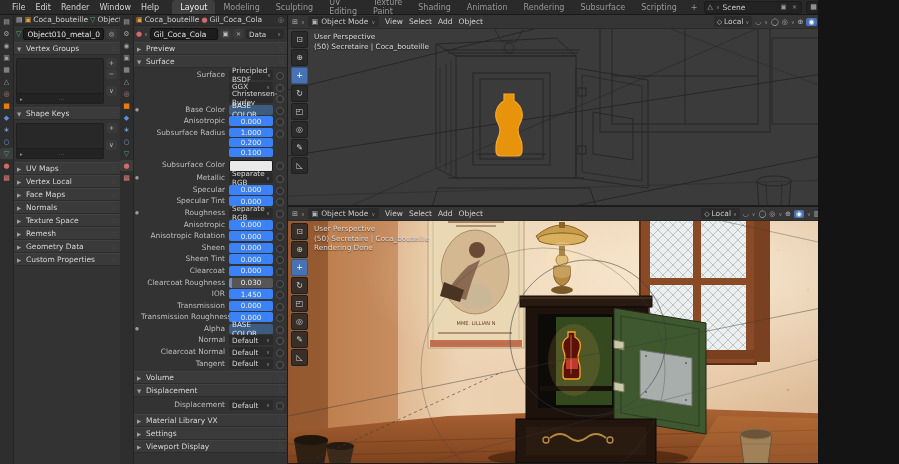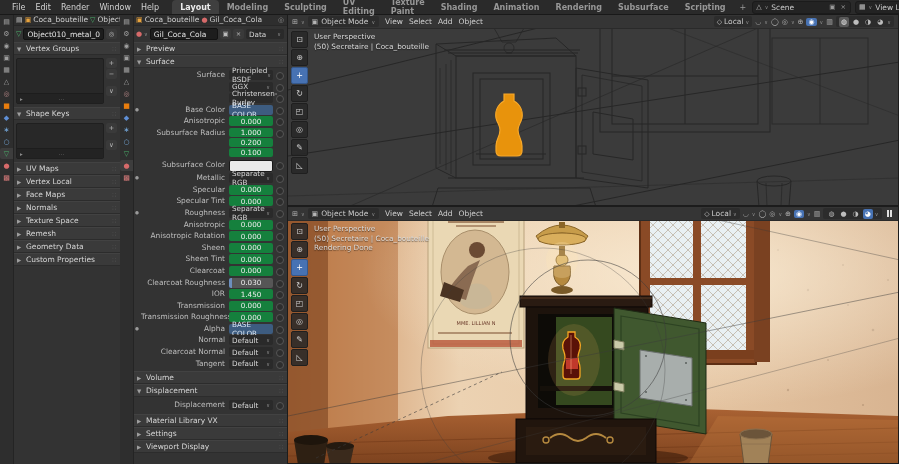--- a/index.html
+++ b/index.html
@@ -1,27 +1,27 @@
 <!DOCTYPE html>
 <html><head>
 <meta charset="utf-8">
 <style>
   html,body{margin:0;padding:0;background:#141414;}
-  #app{position:relative;width:899px;height:464px;background:#2b2b2b;overflow:hidden;
+  #app{position:relative;width:818px;height:464px;background:#2b2b2b;overflow:hidden;
        font-family:"DejaVu Sans","Liberation Sans",sans-serif;font-size:9px;color:#c8c8c8;
        -webkit-font-smoothing:antialiased;}
   
   #topbar{position:absolute;left:0;top:0;width:899px;height:14px;background:#2a2a2a;
           border-bottom:1px solid #191919;display:flex;align-items:center;z-index:30;}
   .blender-logo{width:14px;height:9px;margin:0 4px 0 3px;border-radius:45% 45% 50% 50%;
           background:radial-gradient(circle at 62% 42%, #ffffff 0 1.5px, #f5792a 1.5px 4px, #265787 4px);}
   .menu-item{padding:0 5px;font-size:8px;color:#d2d2d2;cursor:default;}
   #workspaces{display:flex;height:100%;margin-left:8px;align-items:flex-end;}
   .ws-tab{padding:1px 8px 1px;font-size:8px;color:#979797;height:12px;display:flex;align-items:center;
-          border-radius:4px 4px 0 0;font-weight:bold;}
+          border-radius:4px 4px 0 0;}
   .ws-tab.active{background:#3f3f3f;color:#ededed;}
   .ws-add{color:#9a9a9a;padding:0 6px;font-size:8px;}
   #topbar-right{margin-left:auto;display:flex;align-items:center;gap:4px;padding-right:4px;}
   .db-selector{display:flex;align-items:center;gap:3px;background:#232323;border:1px solid #1b1b1b;
           border-radius:3px;height:11px;padding:0 3px;font-size:7.5px;color:#cccccc;}
   .db-selector .sel-icon{font-size:7px;color:#b9b9b9;}
   .db-selector .carat{font-size:5px;color:#8a8a8a;}
   .db-selector .name{min-width:54px;}
   .mini-btn{font-size:6.5px;color:#9a9a9a;padding:0 1px;}
   
@@ -57,21 +57,21 @@
   .listbox .filter .mid{margin:0 auto;color:#6a6a6a;}
   .btncol{display:flex;flex-direction:column;gap:1px;}
   
   #surface-rows{padding:2px 0 1px;}
   .prow{display:flex;align-items:flex-start;padding:0 3px 0 2px;margin-bottom:1.6px;}
   .prow .keydot{flex:0 0 6px;font-size:4.5px;color:#9a9a9a;line-height:10px;}
   .prow .plabel{flex:0 0 84px;text-align:right;padding-right:4px;color:#bebebe;font-size:7.4px;
           line-height:10px;white-space:nowrap;overflow:hidden;}
   .fwrap{flex:1;min-width:0;}
   .pfield{height:10px;border-radius:2px;font-size:7.2px;display:flex;align-items:center;}
-  .pfield.num{background:#15803d;color:#ededed;justify-content:center;}
+  .pfield.num{background:#3b82f6;color:#ededed;justify-content:center;}
   .pfield.slider{background:linear-gradient(90deg,#6d8fbe 0 7%,#565656 7%);color:#ededed;justify-content:center;}
   .pfield.drop{background:#2a2a2a;color:#d8d8d8;justify-content:space-between;padding:0 3px;}
   .pfield.drop .carat{color:#8d8d8d;font-size:5px;}
   .pfield.tex{background:#3d5c80;color:#dbe6f2;padding:0 3px;justify-content:flex-start;}
   .pfield.colorsw{border:1px solid #191919;}
   .vec .pfield{height:9px;margin-bottom:1px;}
   .deco{flex:0 0 6px;height:6px;margin:2px 0 0 3px;border-radius:50%;background:#2d2d2d;border:1px solid #565656;}
   
   #viewports{position:absolute;left:287px;top:14px;width:612px;height:450px;}
   .vp{position:absolute;left:0;width:612px;overflow:hidden;border:1px solid #1c1c1c;box-sizing:border-box;}

